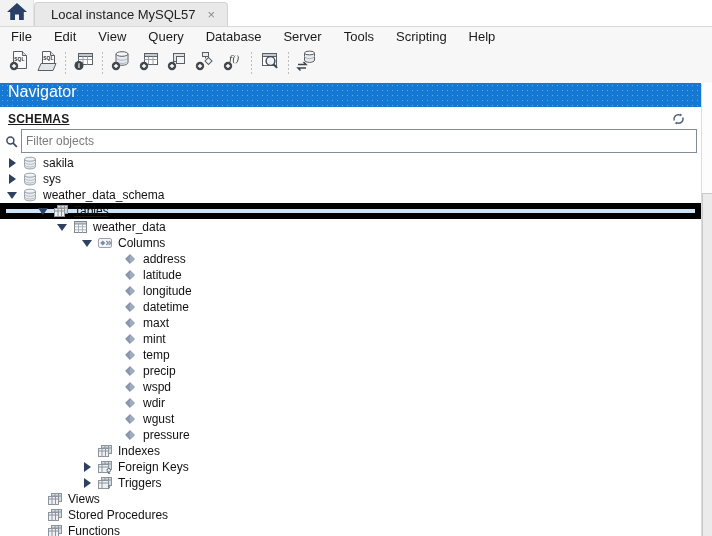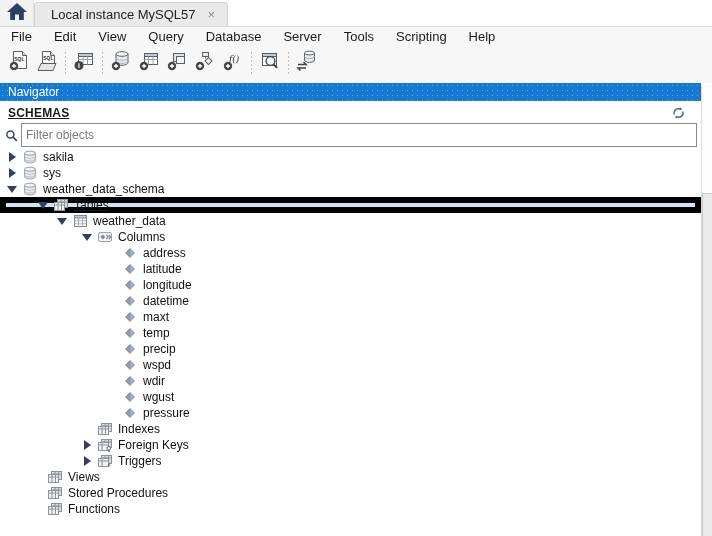--- a/index.html
+++ b/index.html
@@ -23,22 +23,22 @@
   
   .toolbar { height:33px; background:#f7f7f7; display:flex; align-items:center;
     padding-left:5px; }
   .tb-btn { width:28px; height:28px; border:none; background:transparent; display:flex;
     align-items:center; justify-content:center; cursor:pointer; }
   .tb-sep { width:1px; height:22px; margin:0 4px;
     background-image:linear-gradient(#bdbdbd 50%, transparent 50%);
     background-size:1px 4px; }
   .tb-gap { height:4px; background:#f7f7f7; }
   
-  .nav-titlebar { width:701px; height:18px; background:#1578d3; color:#ffffff;
-    font-size:12px; line-height:18px; padding-left:8px; position:relative;
+  .nav-titlebar { width:701px; height:24px; background:#1578d3; color:#ffffff;
+    font-size:16px; line-height:18px; padding-left:8px; position:relative;
     background-image:radial-gradient(circle, rgba(255,255,255,0.35) 0.8px, transparent 1px);
     background-size:5px 5px; }
   .nav-titlebar span { position:relative; z-index:1; }
   .schemas-header { width:701px; height:24px; display:flex; align-items:center;
     justify-content:space-between; padding:0 16px 0 8px; background:#ffffff; }
   .schemas-title { font-size:12px; font-weight:bold; letter-spacing:0.2px;text-decoration:underline; }
   .refresh-btn { background:none; border:none; cursor:pointer; display:flex; padding:0; }
   .filter-row { width:701px; height:20px; display:flex; align-items:center;
     padding:0 4px 0 4px; background:#ffffff; }
   .filter-icon { flex:none; display:flex; margin:0 3px 0 1px; }
@@ -333,20 +333,30 @@
       <span class="tree-label">maxt</span>
     </div>
     <div class="tree-row" style="padding-left: 106px;">
       <span class="expander none"></span>
       <span class="tree-icon">
         <svg width="16" height="14" viewBox="0 0 16 14">
           <rect x="4.9" y="3.9" width="6.2" height="6.2" transform="rotate(45 8 7)" fill="#8e9ab0" stroke="#6d7890" stroke-width="0.8"></rect>
           <path d="M8 2.6 L12.4 7 L8 11.4 z" fill="#b3bdcf" opacity="0.55"></path>
         </svg>
       </span>
+      <span class="tree-label">mint</span>
+    </div>
+    <div class="tree-row" style="padding-left: 106px;">
+      <span class="expander none"></span>
+      <span class="tree-icon">
+        <svg width="16" height="14" viewBox="0 0 16 14">
+          <rect x="4.9" y="3.9" width="6.2" height="6.2" transform="rotate(45 8 7)" fill="#8e9ab0" stroke="#6d7890" stroke-width="0.8"></rect>
+          <path d="M8 2.6 L12.4 7 L8 11.4 z" fill="#b3bdcf" opacity="0.55"></path>
+        </svg>
+      </span>
       <span class="tree-label">temp</span>
     </div>
     <div class="tree-row" style="padding-left: 106px;">
       <span class="expander none"></span>
       <span class="tree-icon">
         <svg width="16" height="14" viewBox="0 0 16 14">
           <rect x="4.9" y="3.9" width="6.2" height="6.2" transform="rotate(45 8 7)" fill="#8e9ab0" stroke="#6d7890" stroke-width="0.8"></rect>
           <path d="M8 2.6 L12.4 7 L8 11.4 z" fill="#b3bdcf" opacity="0.55"></path>
         </svg>
       </span>

